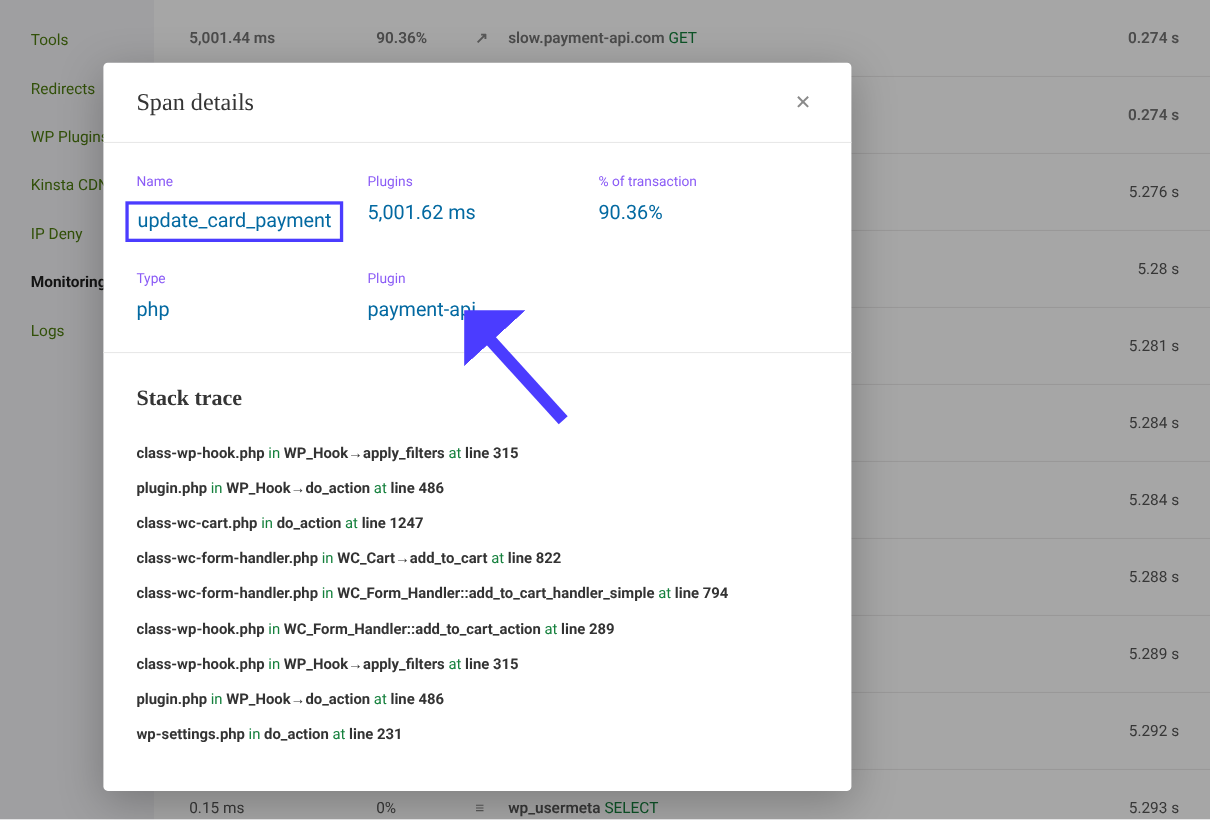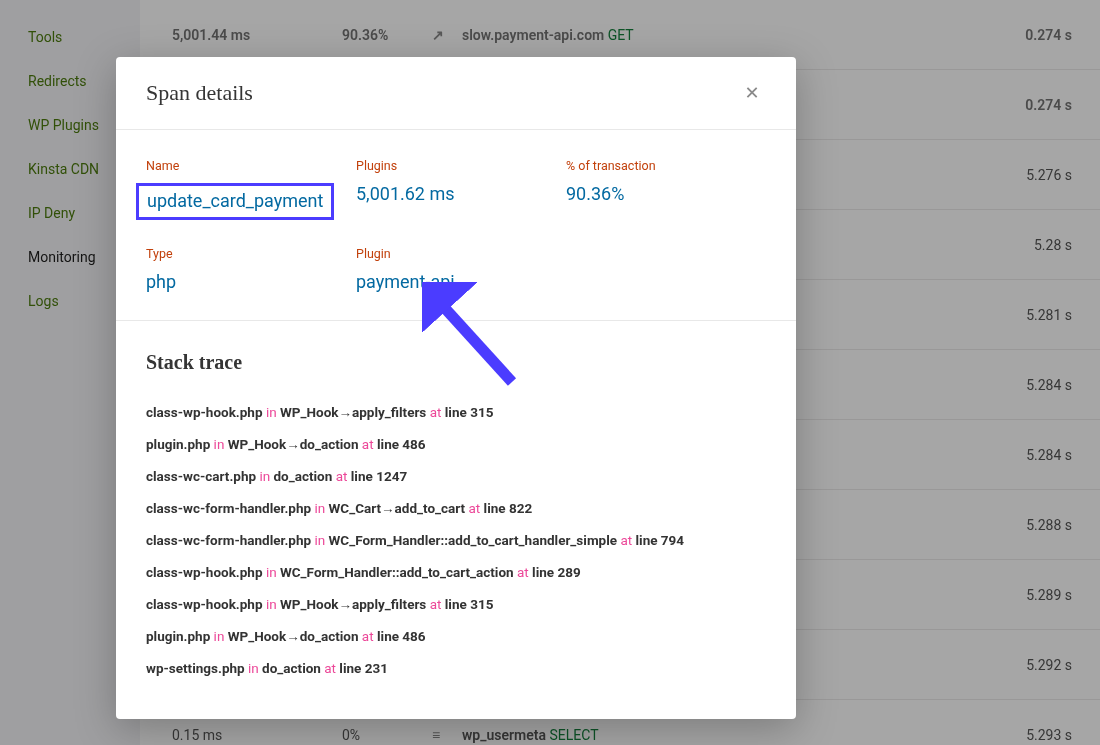--- a/index.html
+++ b/index.html
@@ -23,21 +23,21 @@
     padding-top: 15px;
   }
   .sidebar .nav-item {
     padding: 14px 0 14px 28px;
     font-size: 14px;
     color: #4d7c0f;
     cursor: pointer;
   }
   .sidebar .nav-item.active {
     color: #1f1f1f;
-    font-weight: 400;
+    font-weight: 700;
   }
 
   .main {
     flex: 1;
     background: #fff;
     position: relative;
   }
   .row {
     display: flex;
     align-items: center;
@@ -57,21 +57,21 @@
 
   
   .overlay {
     position: absolute; inset: 0;
     background: rgba(0,0,0,.35);
   }
 
   
   .modal {
     position: absolute;
-    left: 116px; top: 57px;
+    left: 94px; top: 57px;
     width: 680px;
     height: 662px;
     background: #fff;
     border-radius: 4px;
     box-shadow: 0 10px 40px rgba(0,0,0,.25);
     display: flex; flex-direction: column;
   }
   .modal-head {
     display:flex; align-items:center; justify-content:space-between;
     padding: 22px 30px;
@@ -94,21 +94,21 @@
     padding: 28px 30px 10px 30px;
     border-bottom: 1px solid #e8e8e8;
   }
   .kv-grid {
     display:grid;
     grid-template-columns: 210px 210px 1fr;
     row-gap: 26px;
   }
   .kv .k {
     font-size: 12.5px;
-    color:#c2410c;
+    color:#8b5cf6;
     margin-bottom: 10px;
   }
   .kv .v {
     font-size: 18px;
     color:#0369a1;
   }
   .hilite {
     display:inline-block;
     border: 3px solid #4b3cff;
     padding: 4px 8px 6px 8px;
@@ -125,21 +125,21 @@
     color:#353535;
     font-family: Georgia, "Times New Roman", serif;
     margin-bottom: 30px;
   }
   .trace-line {
     font-size: 13.5px;
     color:#555;
     margin-bottom: 16px;
   }
   .trace-line b { color:#333; font-weight:700; }
-  .trace-line .in { color:#ec4899; font-weight:400; }
+  .trace-line .in { color:#15803d; font-weight:400; }
 
   
   .arrow {
     position:absolute;
     left: 422px; top: 282px;
     pointer-events:none;
   }
 </style>
 </head>
 <body>

